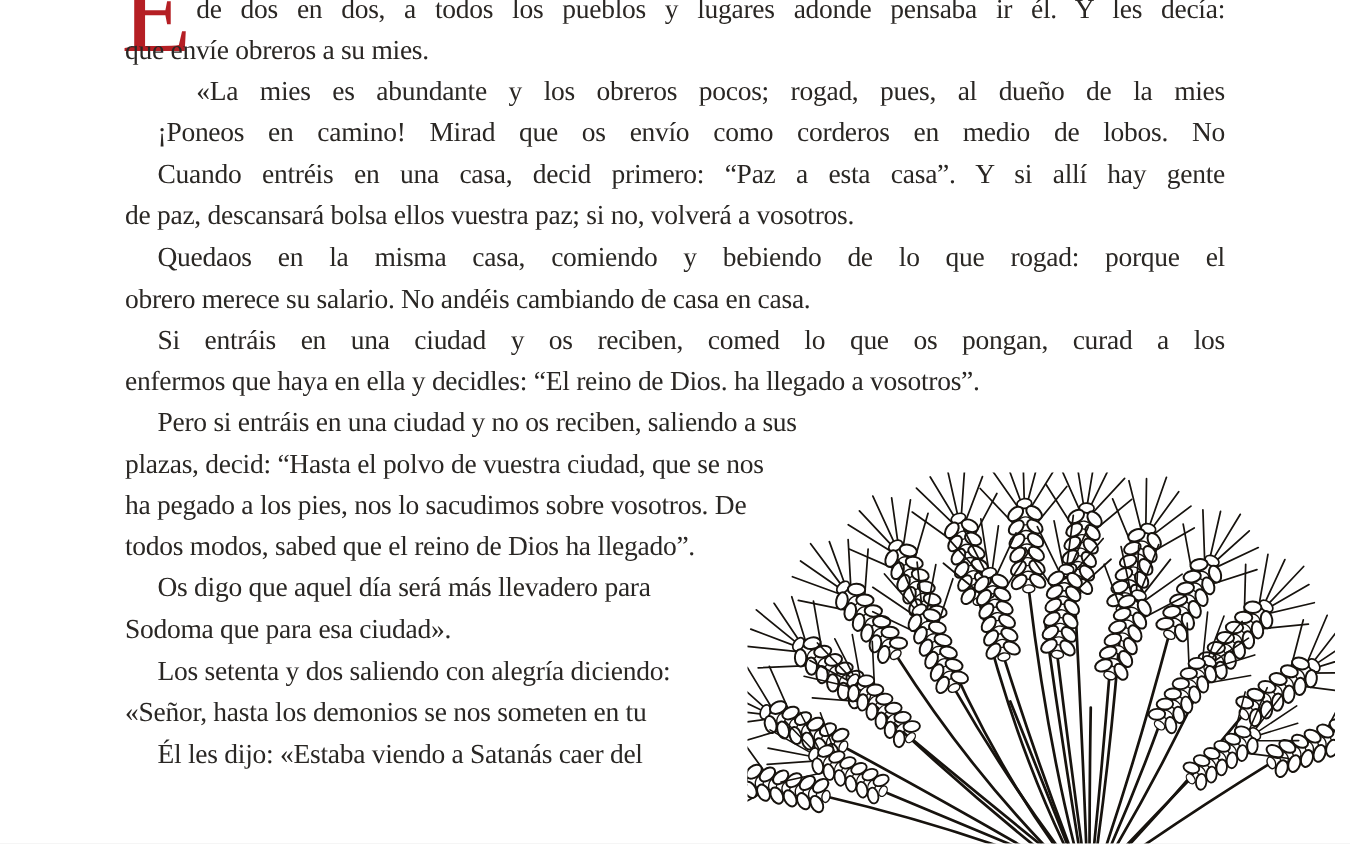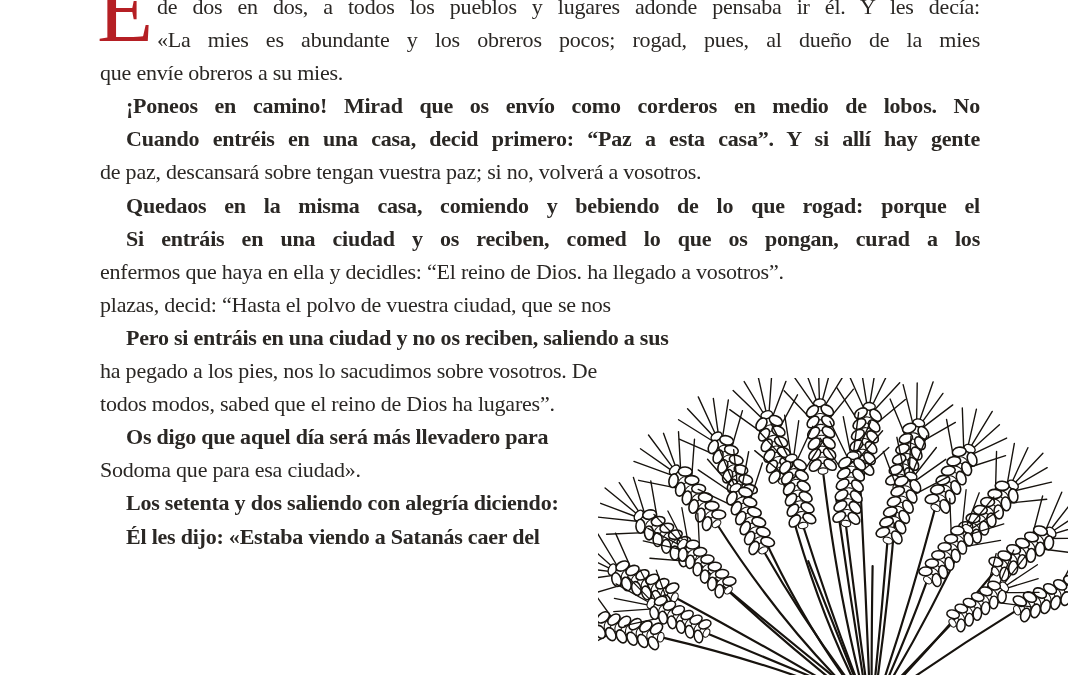--- a/index.html
+++ b/index.html
@@ -24,21 +24,21 @@
     white-space:nowrap;
   }
   .just{
     width:880px;
     white-space:normal;
     text-align:justify;
     text-align-last:justify;
   }
   .dc{margin-left:57px;}
   .dc.just{width:823px;}
-  .ind{text-indent:26px;font-weight:bold;}
+  .ind{text-indent:26px;}
   .dropcap{
     position:absolute;
     left:97px;top:-36px;
     font-size:92px;
     line-height:1;
     font-weight:400;
     color:#b51f24;
   }
   .wheat{
     position:absolute;
@@ -51,35 +51,37 @@
 </style>
 </head>
 <body>
 
 <div class="page">
 
   <span class="dropcap">E</span>
 
   <div class="text-block">
     <div class="line dc just">de dos en dos, a todos los pueblos y lugares adonde pensaba ir él. Y les decía:</div>
+    <div class="line">que envíe obreros a su mies.</div>
     <div class="line dc just">«La mies es abundante y los obreros pocos; rogad, pues, al dueño de la mies</div>
-    <div class="line">que envíe obreros a su mies.</div>
     <div class="line ind just">¡Poneos en camino! Mirad que os envío como corderos en medio de lobos. No</div>
     <div class="line ind just">Cuando entréis en una casa, decid primero: “Paz a esta casa”. Y si allí hay gente</div>
-    <div class="line">de paz, descansará sobre tengan vuestra paz; si no, volverá a vosotros.</div>
+    <div class="line">de paz, descansará bolsa ellos vuestra paz; si no, volverá a vosotros.</div>
     <div class="line ind just">Quedaos en la misma casa, comiendo y bebiendo de lo que rogad: porque el</div>
+    <div class="line">obrero merece su salario. No andéis cambiando de casa en casa.</div>
     <div class="line ind just">Si entráis en una ciudad y os reciben, comed lo que os pongan, curad a los</div>
     <div class="line">enfermos que haya en ella y decidles: “El reino de Dios. ha llegado a vosotros”.</div>
+    <div class="line ind">Pero si entráis en una ciudad y no os reciben, saliendo a sus</div>
     <div class="line">plazas, decid: “Hasta el polvo de vuestra ciudad, que se nos</div>
-    <div class="line ind">Pero si entráis en una ciudad y no os reciben, saliendo a sus</div>
     <div class="line">ha pegado a los pies, nos lo sacudimos sobre vosotros. De</div>
-    <div class="line">todos modos, sabed que el reino de Dios ha lugares”.</div>
+    <div class="line">todos modos, sabed que el reino de Dios ha llegado”.</div>
     <div class="line ind">Os digo que aquel día será más llevadero para</div>
     <div class="line">Sodoma que para esa ciudad».</div>
     <div class="line ind">Los setenta y dos saliendo con alegría diciendo:</div>
+    <div class="line">«Señor, hasta los demonios se nos someten en tu</div>
     <div class="line ind">Él les dijo: «Estaba viendo a Satanás caer del</div>
   </div>
 
   <svg class="wheat" viewBox="0 0 470 300" xmlns="http://www.w3.org/2000/svg" aria-hidden="true">
     <defs>
       <ellipse id="g" class="gr" rx="7" ry="4.6"></ellipse>
       <g id="ear">
         <path class="awn" d="M-2,-62 L-27,-102 M-1,-66 L-14,-108 M0,-70 L1,-114 M1,-66 L14,-106 M2,-62 L27,-98 M-6,-50 L-35,-84 M6,-50 L35,-82"></path>
         <use href="#g" transform="translate(0,-70) rotate(-4) scale(0.85)"></use>
         <use href="#g" transform="translate(-7.5,-62) rotate(-40)"></use>

